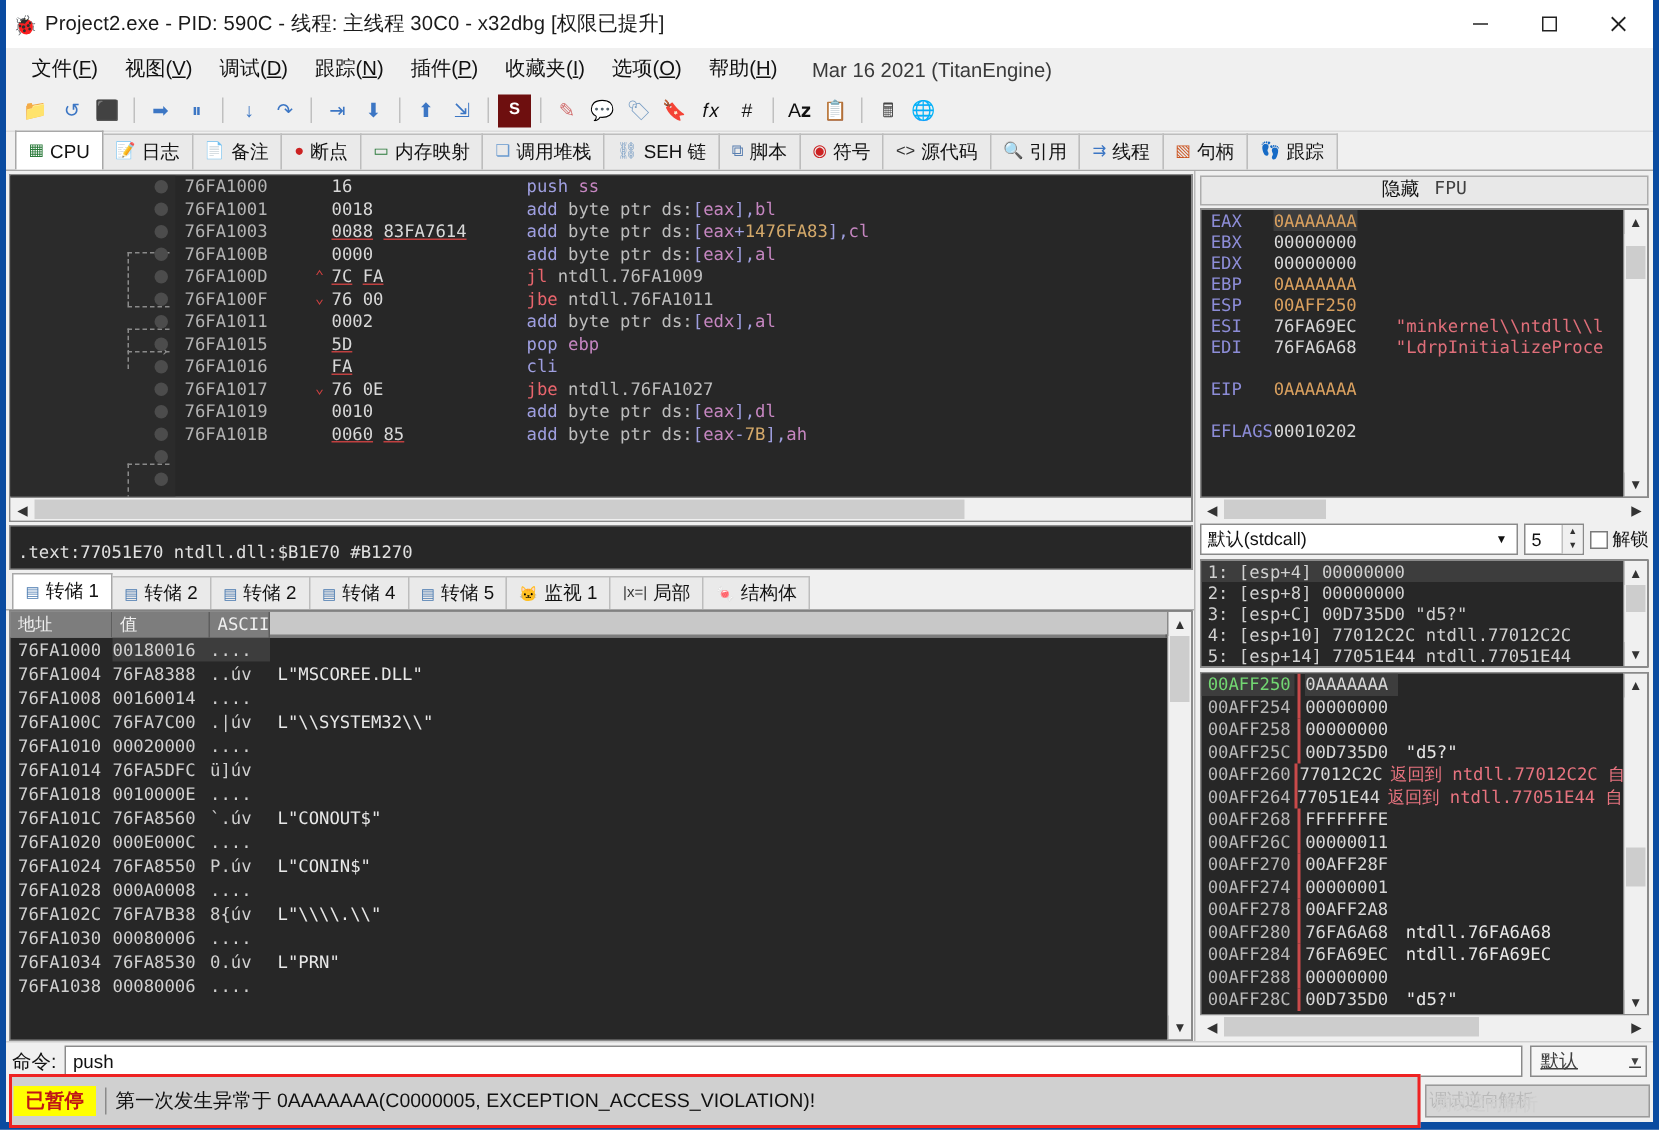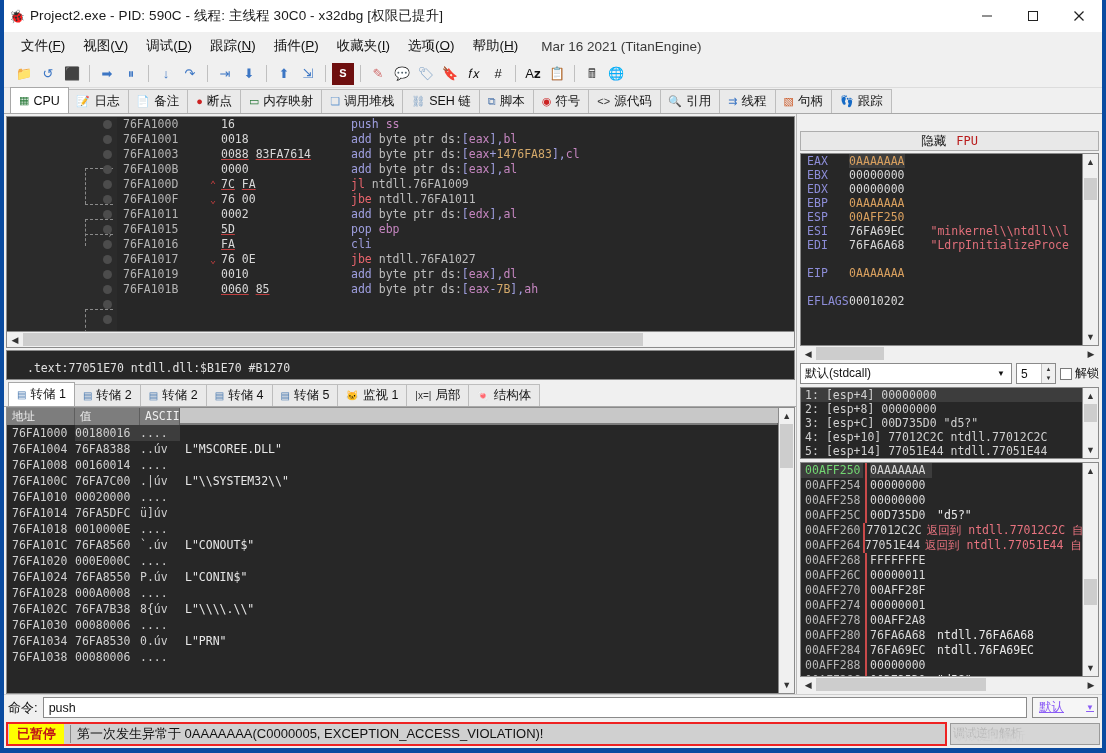--- a/index.html
+++ b/index.html
@@ -110,21 +110,21 @@
               font-size: 9px; color: #333; background: #f0f0f0; }
   .hs-track { flex: 1 1 auto; height: 15px; background: #f0f0f0; position: relative; }
   .hs-thumb { position: absolute; left: 0; top: 1px; height: 13px; background: #cdcdcd; }
 
   
   .info-panel {
     flex: 1 1 auto; min-height: 0; background: #272727; border: 1px solid #8a8a8a;
     margin: 2px 1px 0 2px; position: relative;
     font-family: "DejaVu Sans Mono", monospace; font-size: 11.5px; color: #e0e0e0;
   }
-  .info-text { position: absolute; left: 20px; bottom: 4px; }
+  .info-text { position: absolute; left: 5px; bottom: 4px; }
 
   
   .dumptabs {
     height: 24px; flex: 0 0 24px; background: #f0f0f0; display: flex; align-items: flex-end;
     padding-left: 4px; margin-top: 3px; border-bottom: 1px solid #a8a8a8;
   }
   .dtab {
     height: 22px; display: flex; align-items: center; gap: 4px; padding: 0 8px;
     font-size: 12.5px; color: #111; border: 1px solid #bdbdbd; border-bottom: none;
     background: #eaeaea; margin-right: -1px; white-space: nowrap;
@@ -150,26 +150,26 @@
 
   .vscroll { width: 16px; flex: 0 0 16px; background: #f0f0f0; display: flex; flex-direction: column;
              border-left: 1px solid #8a8a8a; }
   .vs-arrow { height: 16px; display: flex; align-items: center; justify-content: center;
               font-size: 9px; color: #333; }
   .vs-track { flex: 1 1 auto; position: relative; background: #f0f0f0; }
   .vs-thumb { position: absolute; left: 1px; width: 13px; background: #cdcdcd; }
 
   
   .fpu-bar {
-    height: 20px; flex: 0 0 20px; margin: 17px 3px 0 3px; background: #e8e8e8;
-    border: 1px solid #adadad; display: flex; align-items: center; justify-content: center;
+    height: 20px; flex: 0 0 20px; margin: 3px 3px 0 3px; background: #e8e8e8;
+    border: 1px solid #adadad; display: flex; align-items: flex-start; justify-content: center;
     gap: 10px; font-size: 12.5px;
   }
   .fpu-bar .hide { color: #111; }
-  .fpu-bar .fpu { color: #b91c1c; font-family: "DejaVu Sans Mono", monospace; font-size: 12px; }
+  .fpu-bar .fpu { color: #404040; font-family: "DejaVu Sans Mono", monospace; font-size: 12px; }
 
   .regs-outer { height: 193px; flex: 0 0 193px; display: flex; margin: 2px 3px 0 3px;
                 border: 1px solid #8a8a8a; background: #272727; }
   .regs {
     flex: 1 1 auto; min-width: 0; overflow: hidden; position: relative;
     font-family: "DejaVu Sans Mono", monospace; font-size: 11.5px;
   }
   .rrow { height: 14px; line-height: 14px; display: flex; white-space: nowrap; padding-left: 6px; }
   .r-name { width: 42px; color: #8d8dd8; }
   .r-val { color: #d8d8d8; }
@@ -224,29 +224,29 @@
   .stack-hs { height: 15px; flex: 0 0 15px; margin: 0 3px 2px 3px; background: #f0f0f0;
               display: flex; align-items: center; }
 
   
   .cmdbar { height: 26px; flex: 0 0 26px; display: flex; align-items: center;
             padding: 0 4px; gap: 5px; background: #f0f0f0; border-top: 1px solid #cfcfcf; }
   .cmd-label { font-size: 13px; color: #111; white-space: nowrap; }
   .cmd-input { flex: 1 1 auto; height: 21px; background: #fff; border: 1px solid #8a8a8a;
                display: flex; align-items: center; padding-left: 5px;
                font-size: 12.5px; color: #111; }
-  .cmd-combo { width: 66px; height: 21px; border: 1px solid #8a8a8a; background: #f6f6f6;
-               display: flex; align-items: center; padding: 0 3px 0 6px; font-size: 12.5px; color: #8b5cf6; text-decoration: underline; }
+  .cmd-combo { width: 78px; height: 21px; border: 1px solid #8a8a8a; background: #f6f6f6;
+               display: flex; align-items: center; padding: 0 3px 0 6px; font-size: 12.5px; color: #404040; text-decoration: underline; }
   .cmd-combo .cv { flex: 1 1 auto; }
   .cmd-combo .carrow { font-size: 8px; }
 
   
   .statusbar { height: 28px; flex: 0 0 28px; display: flex; align-items: center;
                background: #f0f0f0; padding: 0 2px; gap: 0; position: relative; }
-  .status-box { flex: 1 1 auto; height: 24px; border: 2px solid #ee2222; display: flex;
+  .status-box { flex: 1 1 auto; height: 36px; border: 2px solid #ee2222; display: flex;
                 align-items: center; background: #d0d0d0; }
   .status-badge { background: #ffff00; color: #c01515; font-size: 13px; font-weight: bold;
                   padding: 0 8px; height: 20px; line-height: 20px; margin-left: 1px; }
   .status-sep { width: 1px; height: 18px; background: #8a8a8a; margin: 0 6px; }
   .status-msg { font-size: 13px; color: #111; white-space: nowrap; }
   .status-right { width: 150px; height: 22px; border: 1px solid #9a9a9a; background: #d6d6d6;
                   margin-left: 3px; position: relative; overflow: hidden; }
   .watermark { position: absolute; left: 2px; top: 1px; font-size: 12px; color: #b9b9b9;
                white-space: nowrap; letter-spacing: -.5px; }
   .watermark.b { color: #cfcfcf; left: 5px; top: 4px; }

